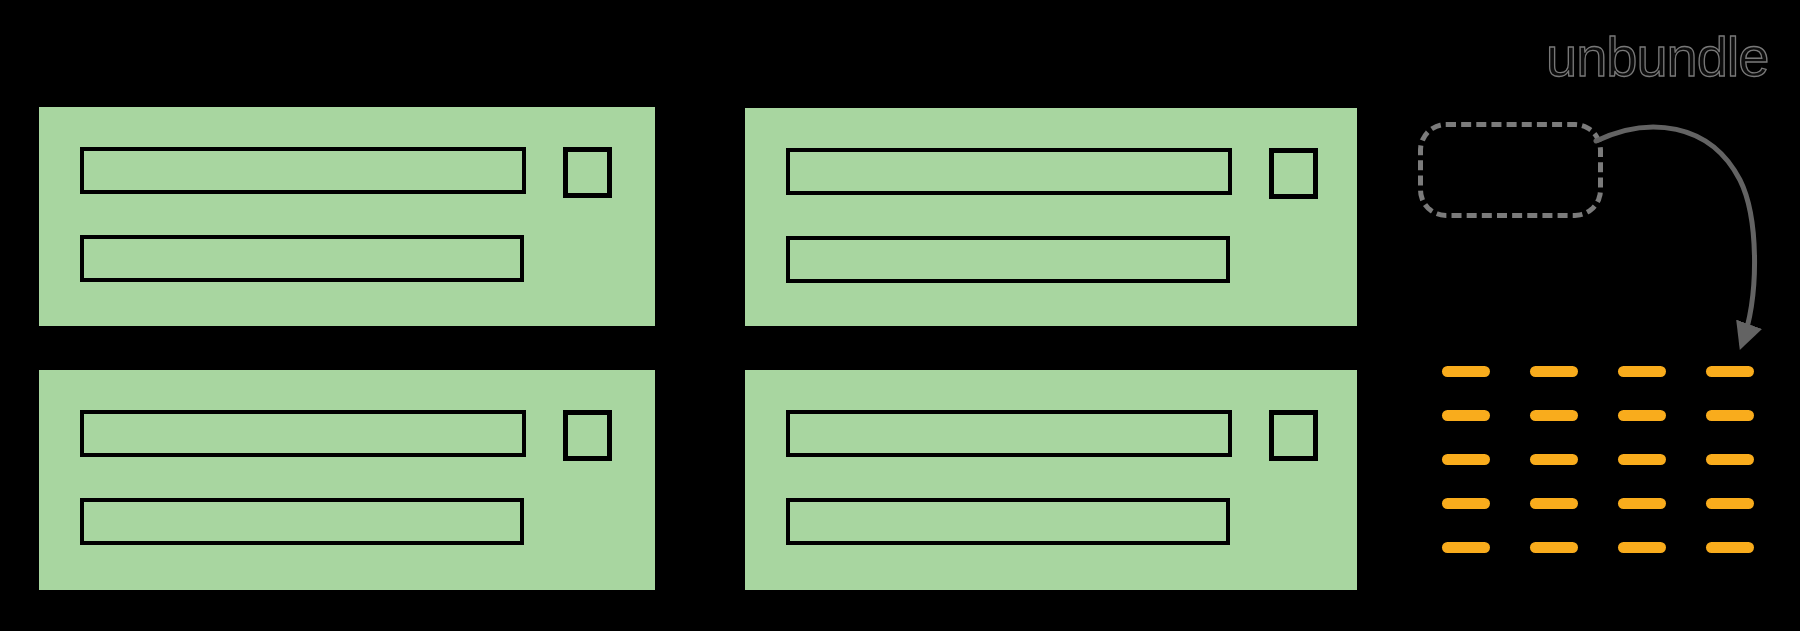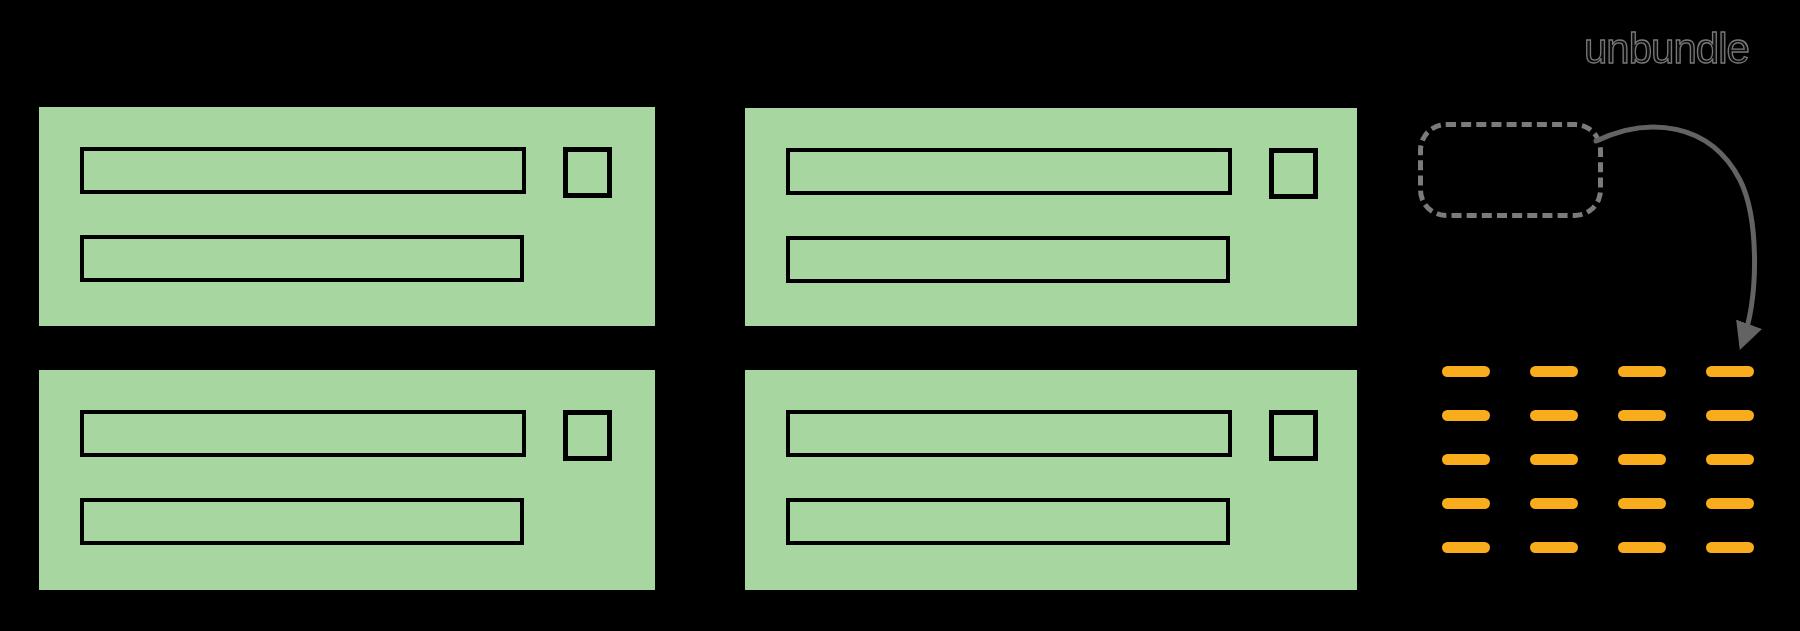--- a/index.html
+++ b/index.html
@@ -45,22 +45,22 @@
     position:absolute;
     top:25px; width:53px; height:50px;
     border:5px solid var(--outline,#000);
     background:transparent;
   }
   .bundle-token.t1{left:22px;}
   .bundle-token.t2{left:111px;}
   
   .annotation{
     position:absolute;
-    left:1584px; top:26px;
-    font-size:42px;
+    left:1546px; top:26px;
+    font-size:56px;
     line-height:1.1;
     letter-spacing:-1px;
     color:var(--ann-text,#0c0c0c);
     -webkit-text-stroke:1.3px var(--ann-halo,#787878);
     text-shadow:0 0 1px var(--ann-halo,#787878);
     white-space:nowrap;
   }
   
   svg.arrow-layer{
     position:absolute;left:0;top:0;width:1800px;height:631px;

